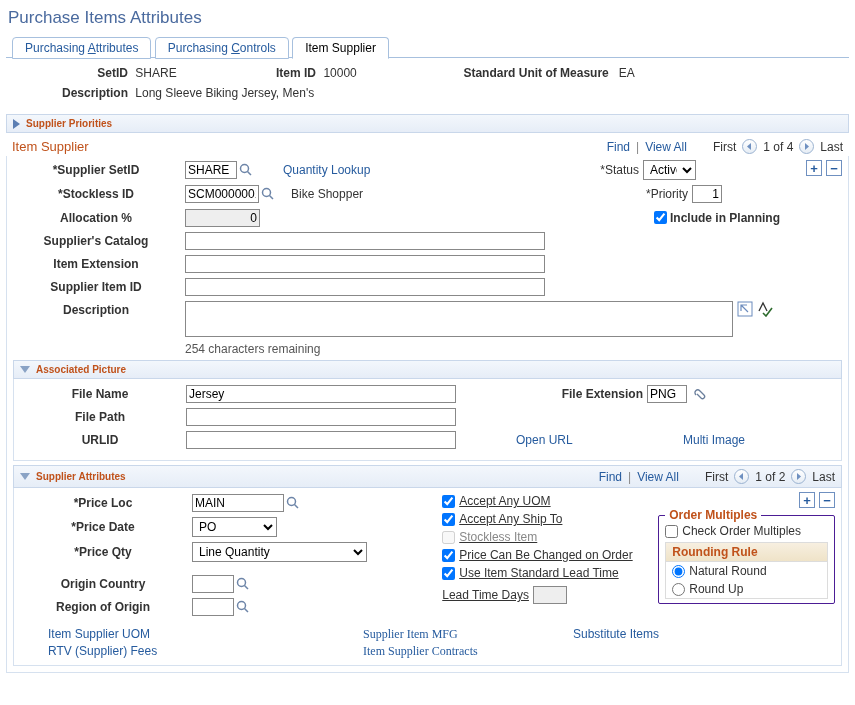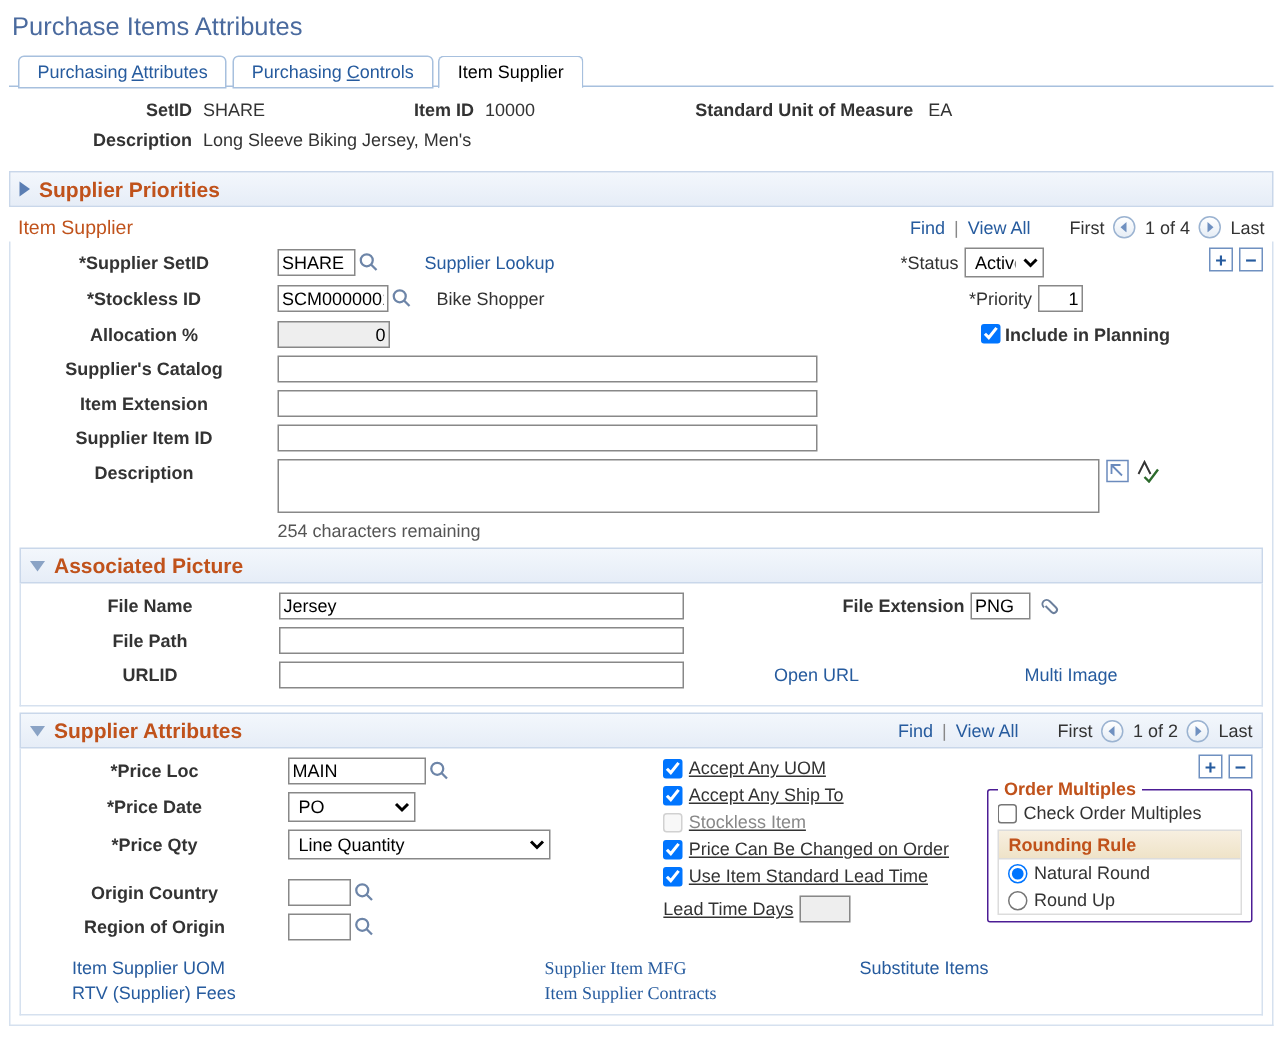--- a/index.html
+++ b/index.html
@@ -71,21 +71,21 @@
     background: linear-gradient(#f3f7fc, #e6edf7);
     border: 1px solid #c9d7ea;
     padding: 3px 6px;
     display: flex;
     align-items: center;
     margin-top: 4px;
   }
   .section-bar .title {
     color: #c0521b;
     font-weight: bold;
-    font-size: 14px;
+    font-size: 10px;
     margin-left: 4px;
   }
   .disclosure {
     width: 0; height: 0;
     border-top: 5px solid transparent;
     border-bottom: 5px solid transparent;
     border-left: 7px solid #5b7eb3;
     display: inline-block;
     margin-right: 2px;
   }
@@ -317,21 +317,21 @@
   <div class="row">
     <span class="lbl req">Supplier SetID</span>
     <input type="text" style="width: 52px;" value="SHARE">
     <span class="lookup-icon">
       <svg width="14" height="14" viewBox="0 0 14 14">
           <circle cx="5.5" cy="5.5" r="4" fill="none" stroke="#6d85a8" stroke-width="1.5"></circle>
           <line x1="8.5" y1="8.5" x2="12" y2="12" stroke="#6d85a8" stroke-width="1.5"></line>
         </svg>
     </span>
     <span style="width:30px"></span>
-    <a>Supplier Lookup</a>
+    <a>Quantity Lookup</a>
     <div class="right-col" style="padding-right:110px">
       <span class="rlbl">*<span>Status</span></span>
       <select style="width:53px"><option>Active</option></select>
     </div>
   </div>
 
   <div class="row">
     <span class="lbl req">Stockless ID</span>
     <input type="text" style="width: 74px;" value="SCM0000001">
     <span class="lookup-icon">

